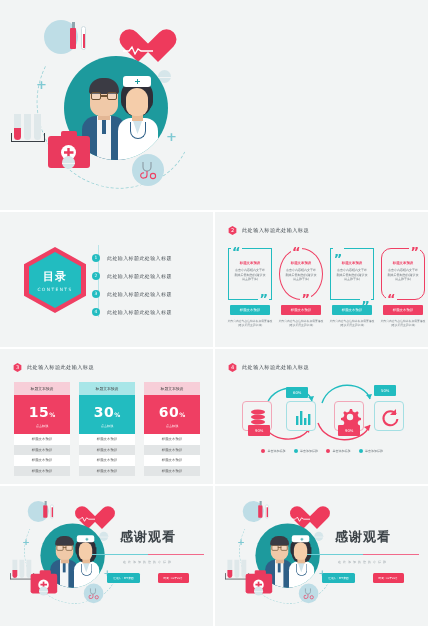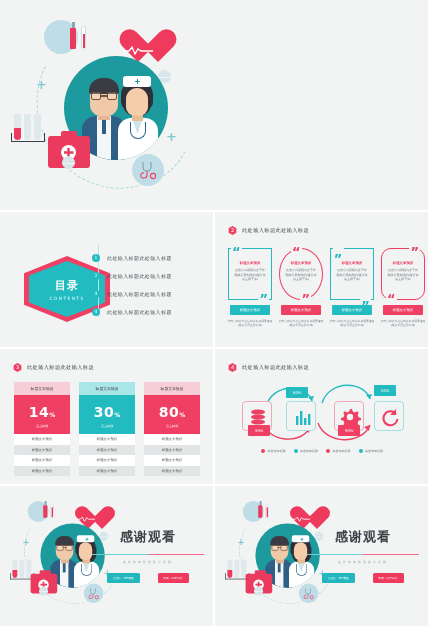--- a/index.html
+++ b/index.html
@@ -111,21 +111,21 @@
   .rule span{height:100%;}
   .rule .a{flex:1;background:#6ecfd6;}
   .rule .b{flex:1;background:#f2698a;}
   .hero-sub{margin-top:6px;font-size:4.6px;color:#9aa3a9;letter-spacing:3.2px;text-align:center;width:190px;}
   .hero-btns{margin-top:12px;display:flex;gap:32px;}
   .btn{font-size:3.6px;color:#fff;padding:4px 9px;border-radius:2px;letter-spacing:.3px;white-space:nowrap;}
   .btn.t{background:#21b7bd;}
   .btn.p{background:#ee3a5c;}
 
   
-  .hexbig{position:absolute;left:24px;top:44px;width:86px;height:66px;}
+  .hexbig{position:absolute;left:24px;top:35px;width:62px;height:66px;}
   .hexbig .outer{position:absolute;inset:0;background:#ef3f63;clip-path:polygon(50% 0,100% 26%,100% 74%,50% 100%,0 74%,0 26%);}
   .hexbig .inner{position:absolute;left:5px;top:5px;right:5px;bottom:5px;background:#22bcc0;clip-path:polygon(50% 0,100% 26%,100% 74%,50% 100%,0 74%,0 26%);
     display:flex;flex-direction:column;align-items:center;justify-content:center;gap:3px;}
   .hexbig .zh{font-size:11px;font-weight:bold;color:#fff;letter-spacing:1px;}
   .hexbig .en{font-size:4.4px;color:#e6fbfc;letter-spacing:1.4px;}
   .toc-line{position:absolute;left:98px;top:33px;width:1px;height:72px;background:#b9e4e8;}
   .toc-list{position:absolute;left:92px;top:42px;display:flex;flex-direction:column;gap:10px;}
   .toc-item{display:flex;align-items:center;gap:7px;}
   .toc-dot{width:8px;height:8px;border-radius:50%;background:#22bcc0;color:#fff;font-size:4.4px;line-height:8px;text-align:center;}
   .toc-txt{font-size:5px;color:#4b5258;letter-spacing:.4px;}
@@ -347,21 +347,21 @@
     <div class="sec-head" style="left:13px;top:14px;">
       <div class="hexnum">3</div>
       <div class="sec-title">此处输入标题此处输入标题</div>
     </div>
 
     <div class="cols">
 
       <div class="col">
         <div class="col-h p">标题文本预设</div>
         <div class="col-big p">
-          <span class="n">14</span><span class="pc">%</span>
+          <span class="n">15</span><span class="pc">%</span>
           <div class="s">点击标题</div>
         </div>
         <div class="cell a">标题文本预设</div>
         <div class="cell b">标题文本预设</div>
         <div class="cell a">标题文本预设</div>
         <div class="cell b">标题文本预设</div>
 
       </div>
 
       <div class="col">
@@ -373,21 +373,21 @@
         <div class="cell a">标题文本预设</div>
         <div class="cell b">标题文本预设</div>
         <div class="cell a">标题文本预设</div>
         <div class="cell b">标题文本预设</div>
 
       </div>
 
       <div class="col">
         <div class="col-h p">标题文本预设</div>
         <div class="col-big p">
-          <span class="n">80</span><span class="pc">%</span>
+          <span class="n">60</span><span class="pc">%</span>
           <div class="s">点击标题</div>
         </div>
         <div class="cell a">标题文本预设</div>
         <div class="cell b">标题文本预设</div>
         <div class="cell a">标题文本预设</div>
         <div class="cell b">标题文本预设</div>
 
       </div>
     </div>
   </div>

